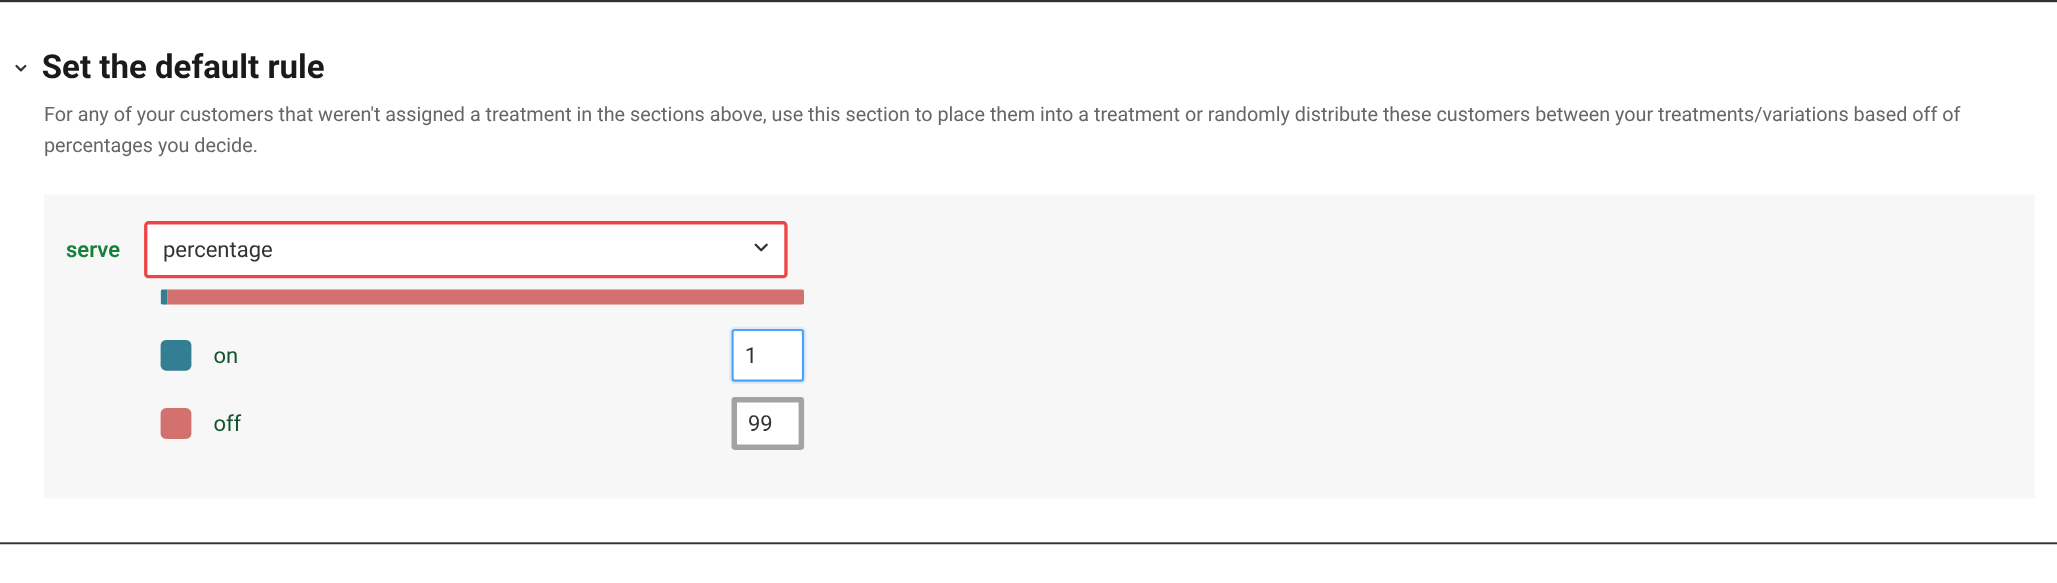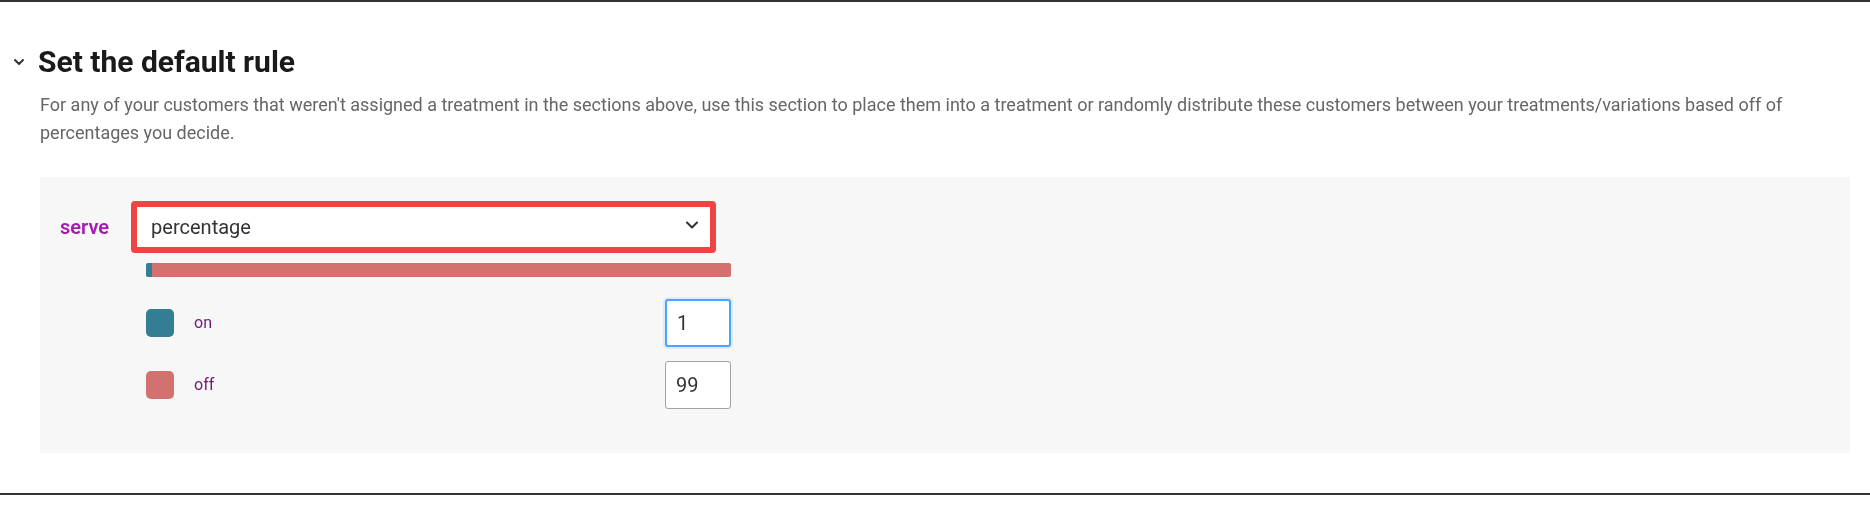--- a/index.html
+++ b/index.html
@@ -61,34 +61,34 @@
   }
   .serve-row {
     display: flex;
     align-items: center;
     gap: 22px;
     margin-bottom: 10px;
   }
   .serve-label {
     font-size: 20px;
     font-weight: 600;
-    color: #a21caf;
+    color: #15803d;
   }
   .select-wrap {
     position: relative;
     width: 585px;
   }
   .serve-select {
     width: 100%;
     height: 52px;
     padding: 0 14px;
     font-size: 20px;
     color: #333;
     background: #fff;
-    border: 6px solid #ef4444;
+    border: 3px solid #ef4444;
     border-radius: 4px;
     outline: none;
     cursor: pointer;
     display: flex;
     align-items: center;
   }
   .select-chevron {
     position: absolute;
     right: 14px;
     top: 50%;
@@ -127,27 +127,27 @@
     gap: 20px;
   }
   .swatch {
     width: 28px;
     height: 28px;
     border-radius: 5px;
   }
   .swatch-on { background: #337e93; }
   .swatch-off { background: #d3716e; }
   .variation-label {
-    font-size: 16px;
-    color: #701a75;
+    font-size: 20px;
+    color: #14532d;
   }
   .pct-input {
     width: 66px;
     height: 48px;
-    border: 1px solid #a3a3a3;
+    border: 5px solid #a3a3a3;
     border-radius: 3px;
     background: #fff;
     font-size: 20px;
     color: #333;
     padding: 0 10px;
     outline: none;
     text-align: left;
     font-family: inherit;
   }
   .pct-input.focused {

